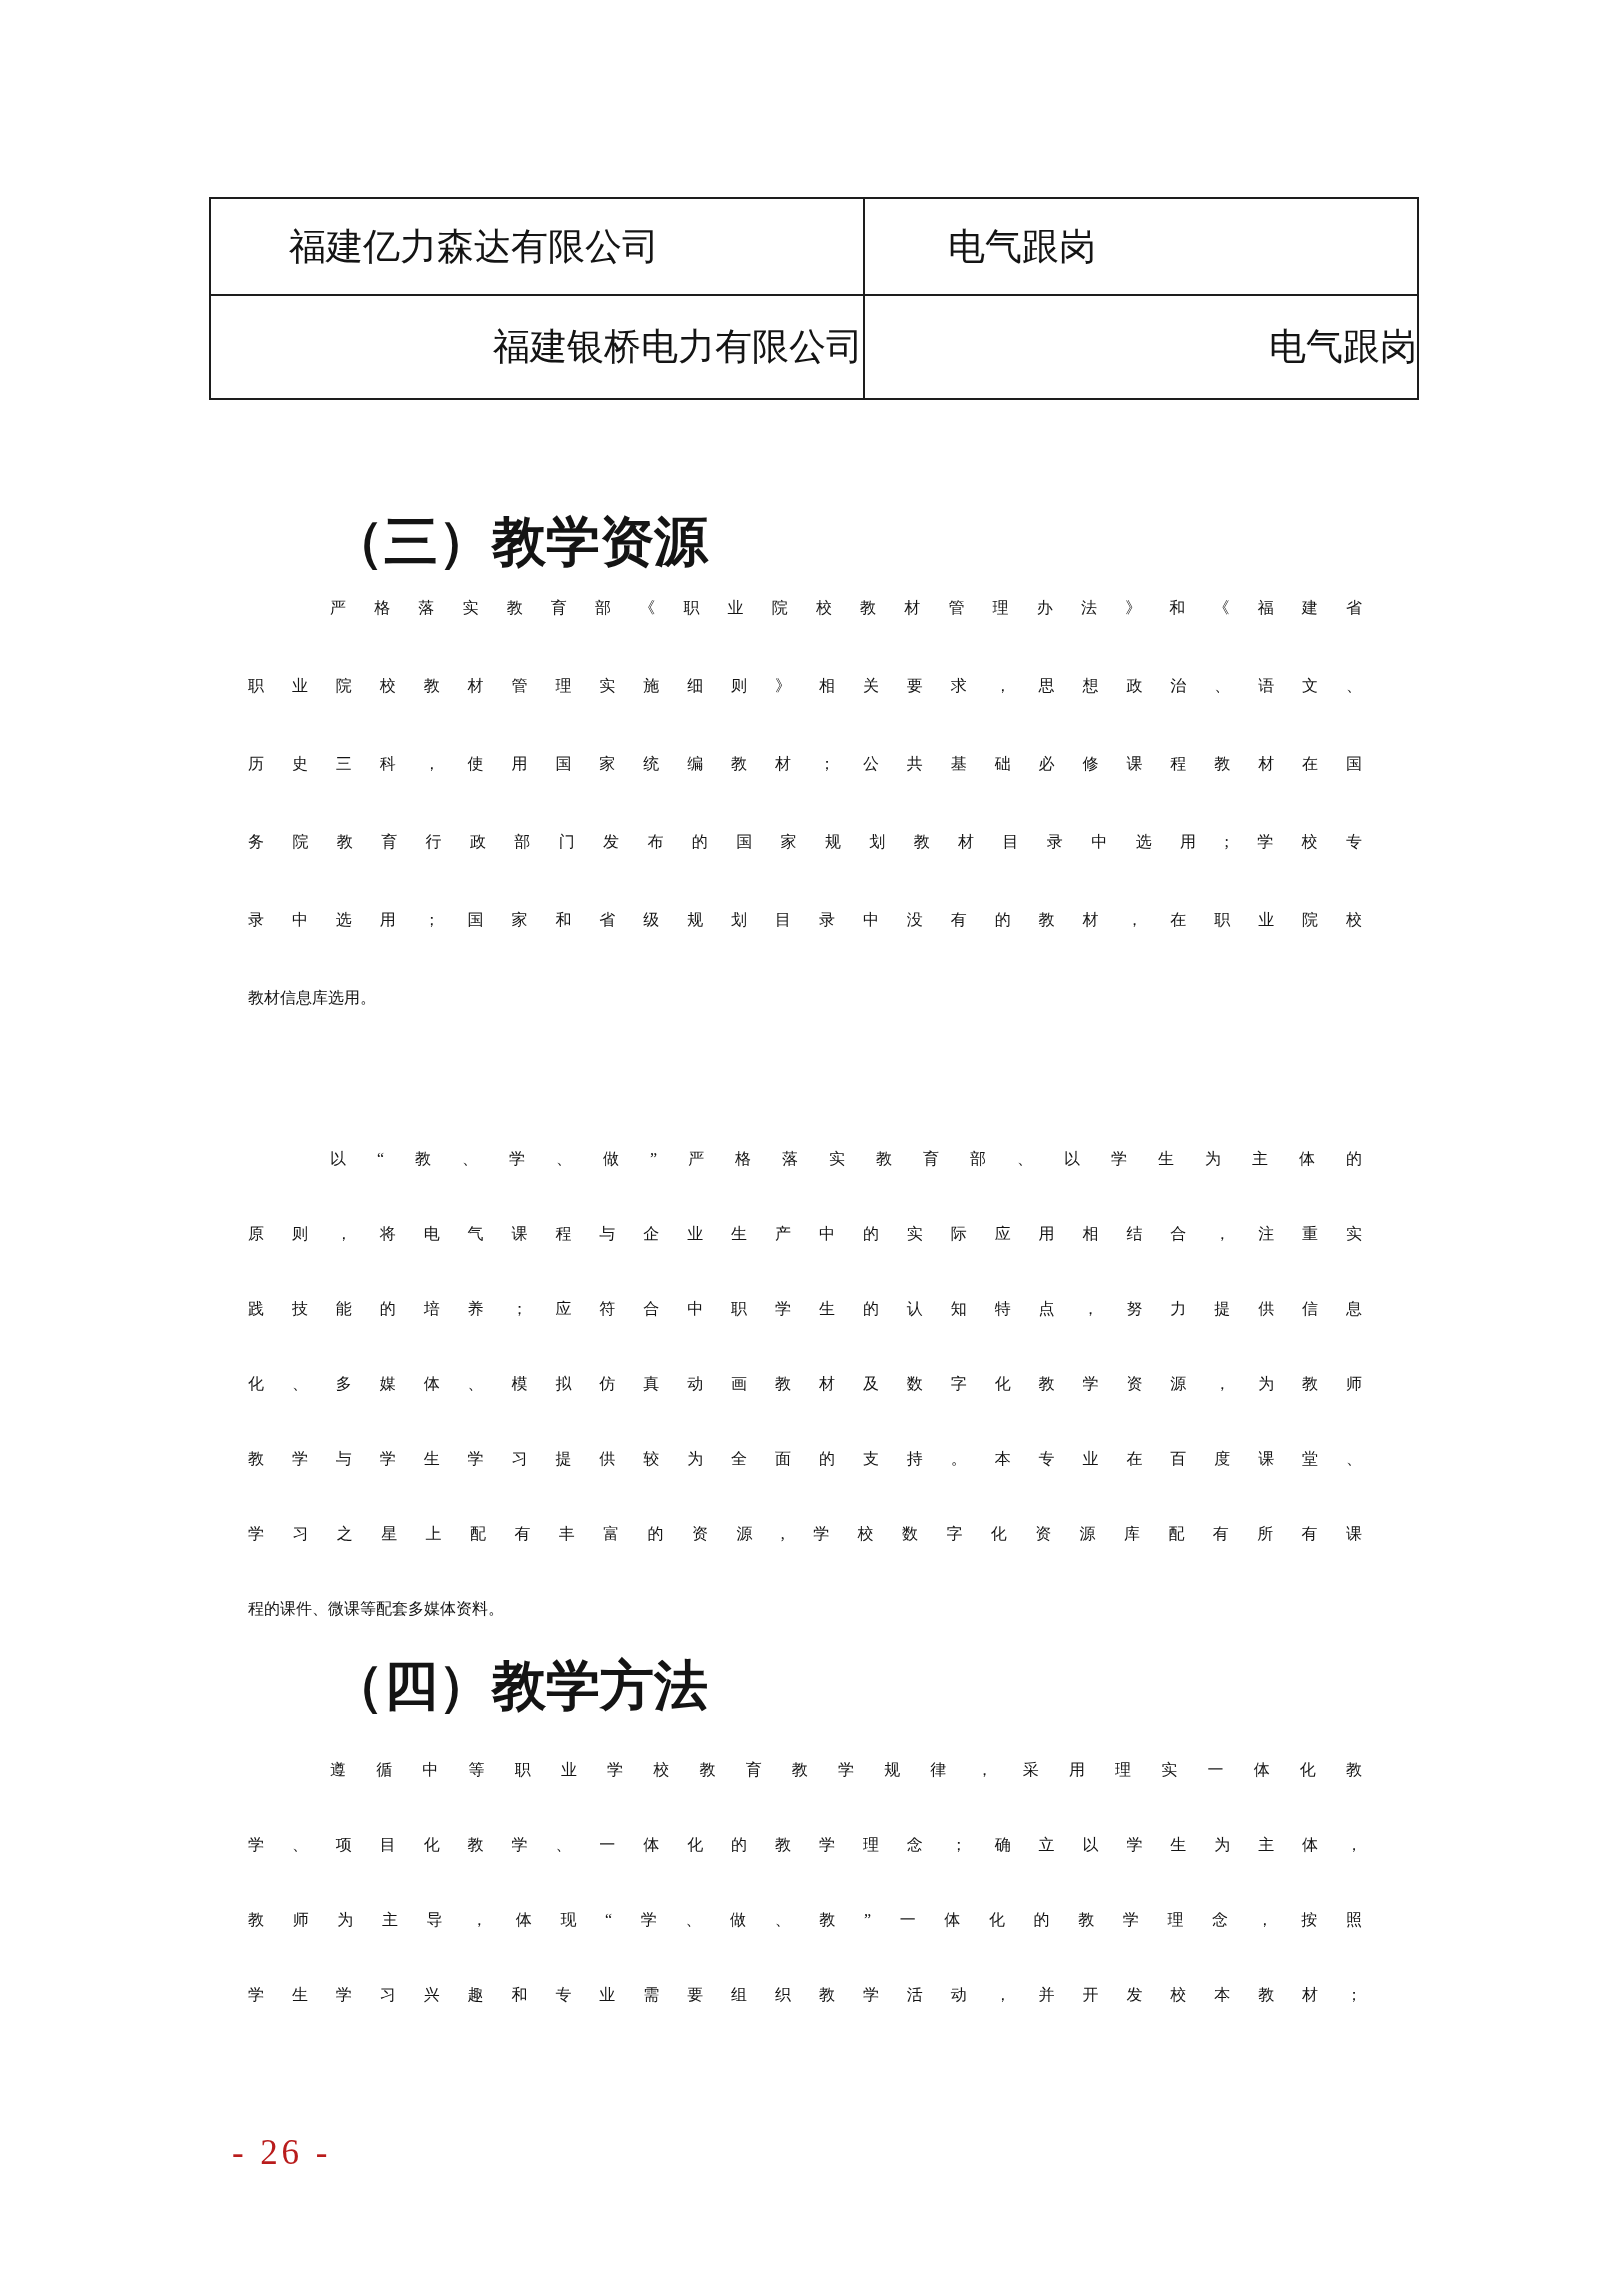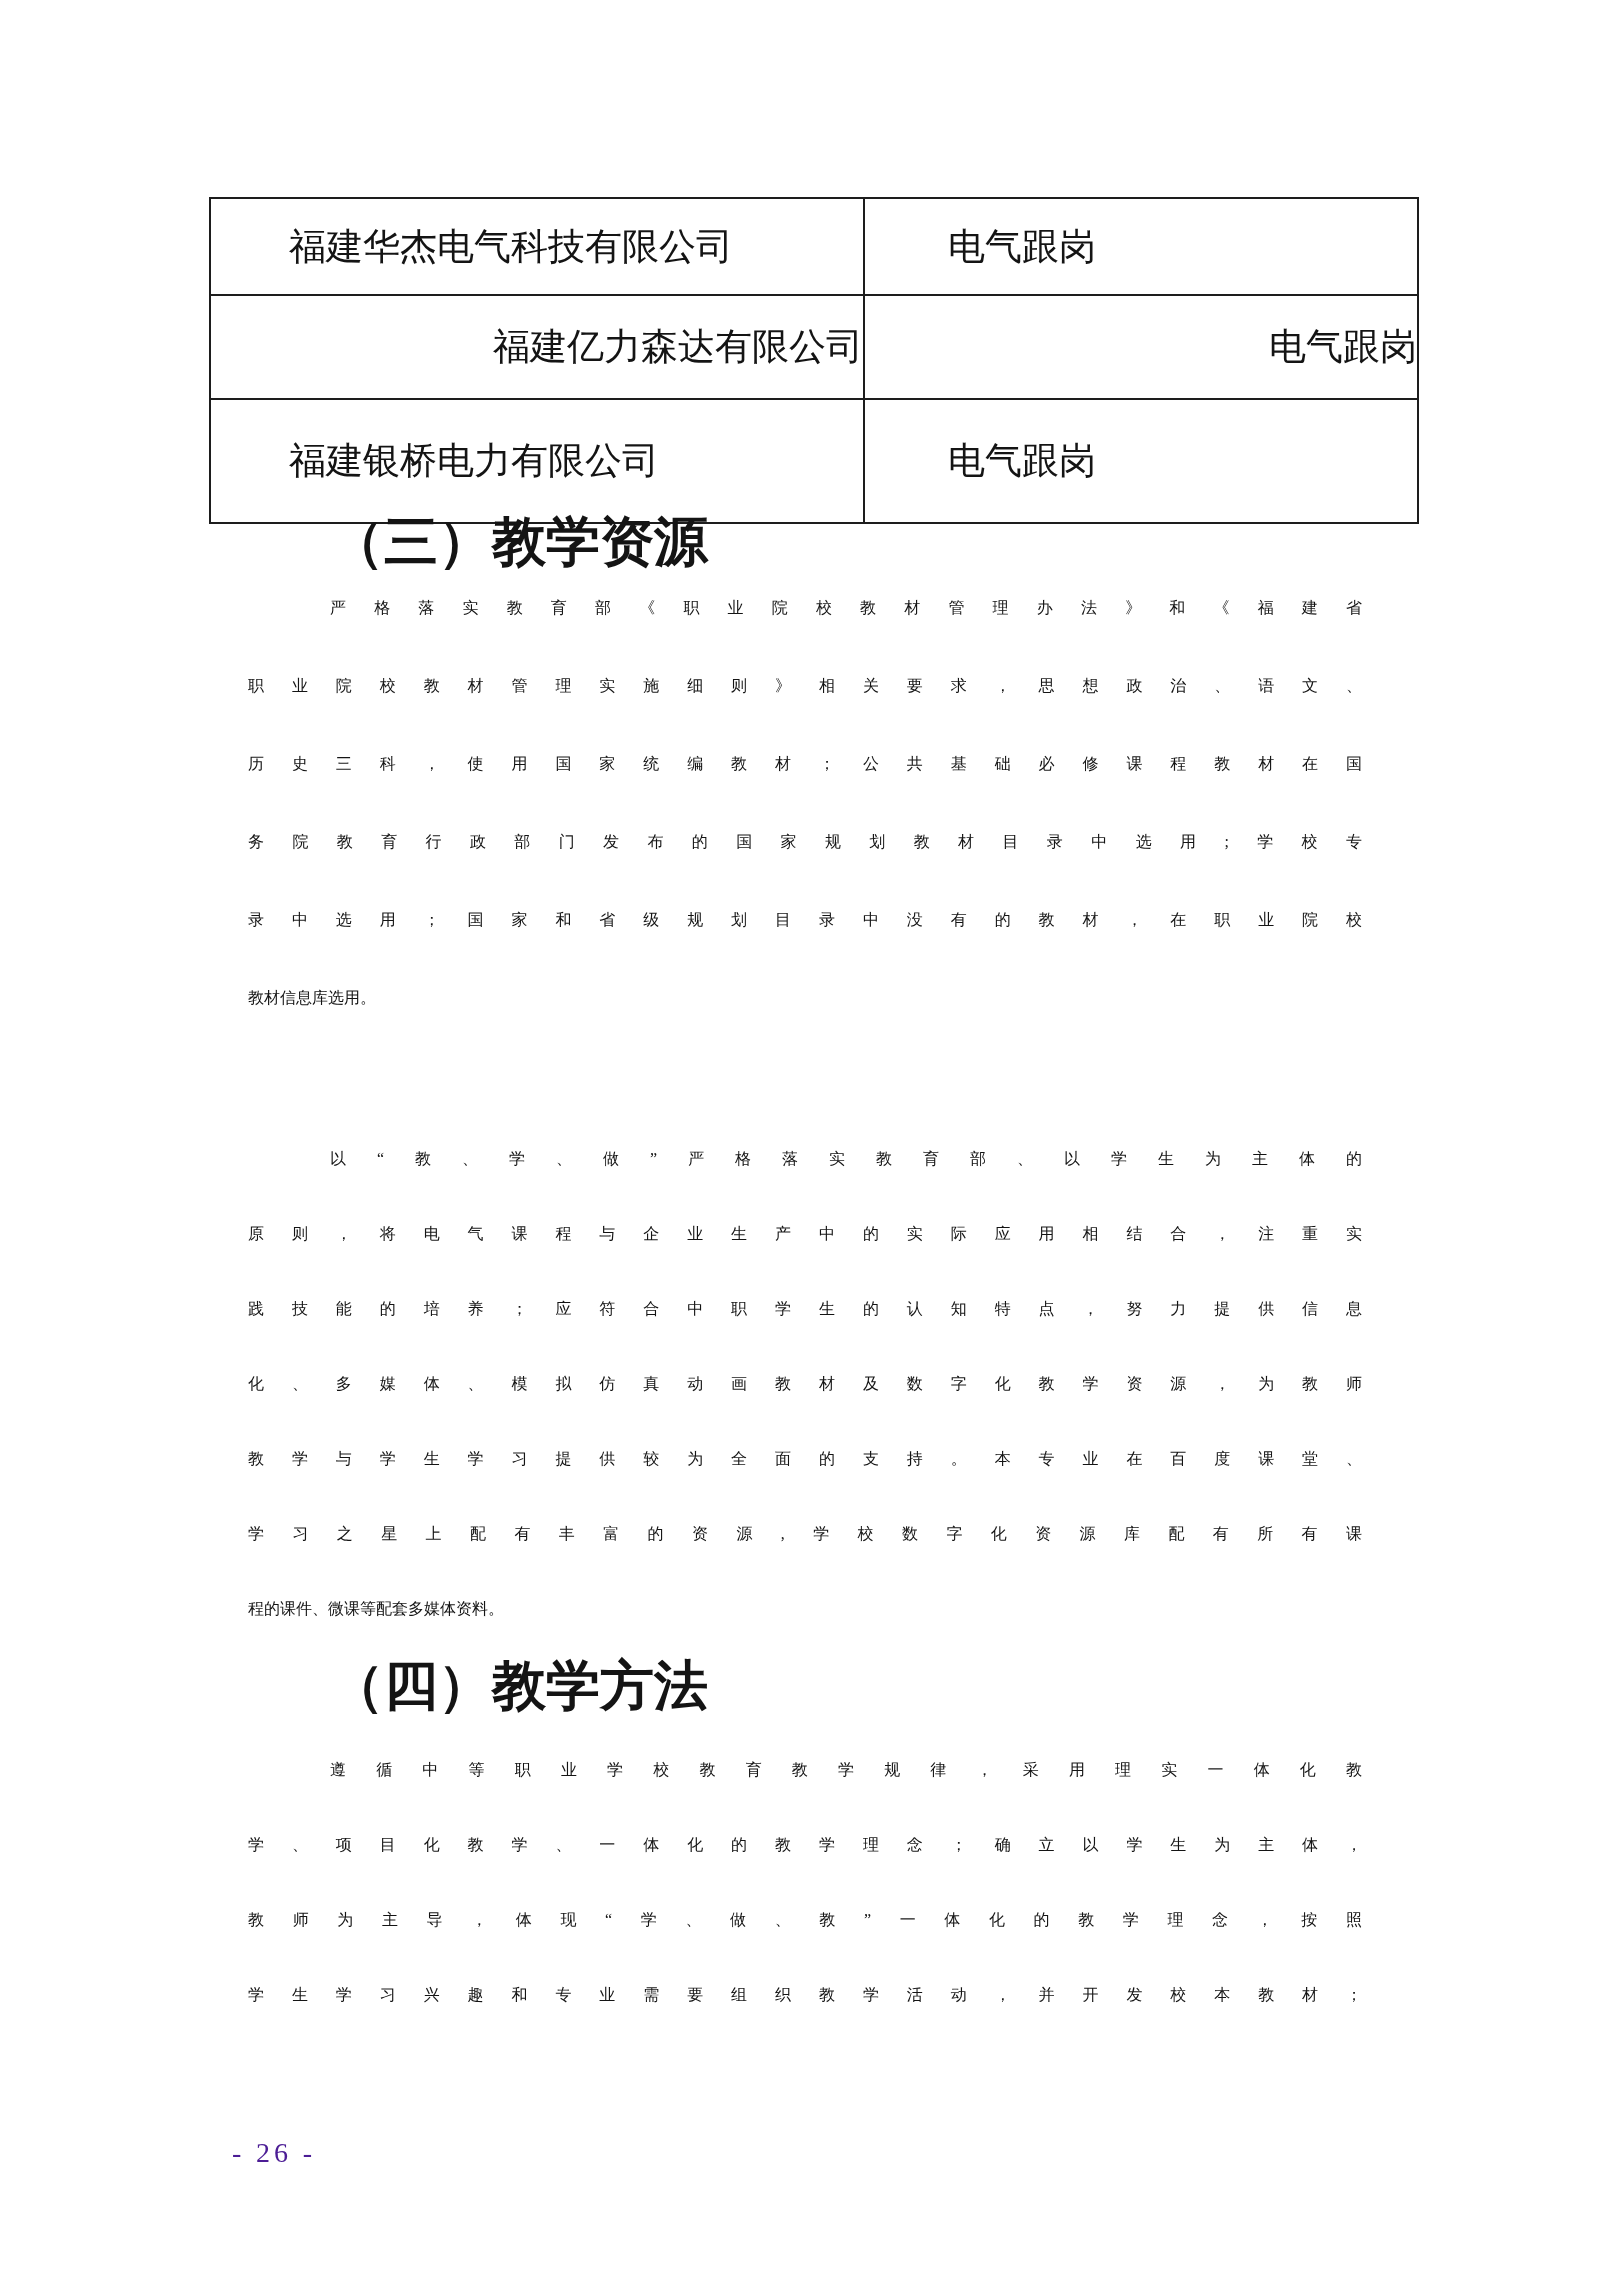--- a/index.html
+++ b/index.html
@@ -78,41 +78,37 @@
   .para.cont .line:last-child {
     text-align: justify;
     text-align-last: justify;
   }
 
   
   .page-number {
     position: absolute;
     left: 232px;
     top: 2135px;
-    font-size: 28px;
+    font-size: 35px;
     line-height: 35px;
     letter-spacing: 3.9px;
-    color: #4c1d95;
+    color: #b91c1c;
   }
 </style>
 </head>
 <body>
 
 <div class="page">
 
   <table class="practice-table">
     <colgroup>
       <col class="col-company">
       <col class="col-post">
     </colgroup>
     <tbody>
-    <tr>
-      <td class="company-cell">福建华杰电气科技有限公司</td>
-      <td class="post-cell">电气跟岗</td>
-    </tr>
 
     <tr>
       <td class="company-cell">福建亿力森达有限公司</td>
       <td class="post-cell">电气跟岗</td>
     </tr>
 
     <tr>
       <td class="company-cell">福建银桥电力有限公司</td>
       <td class="post-cell">电气跟岗</td>
     </tr>

